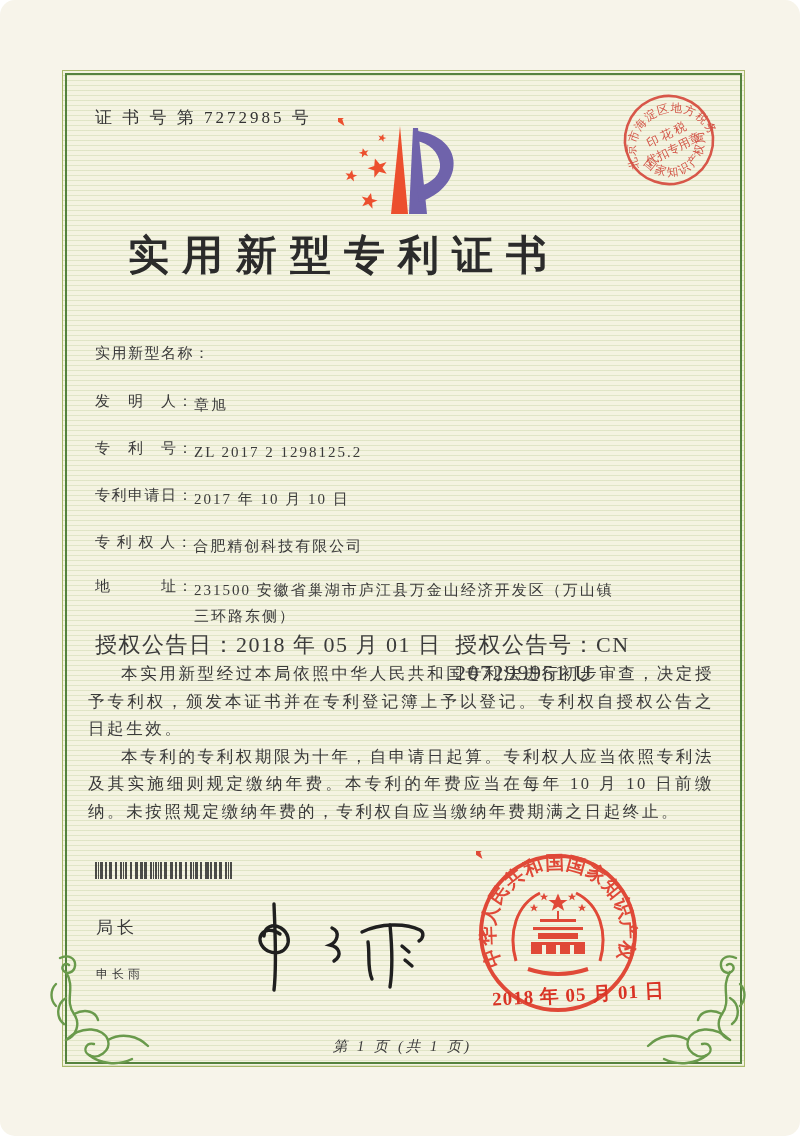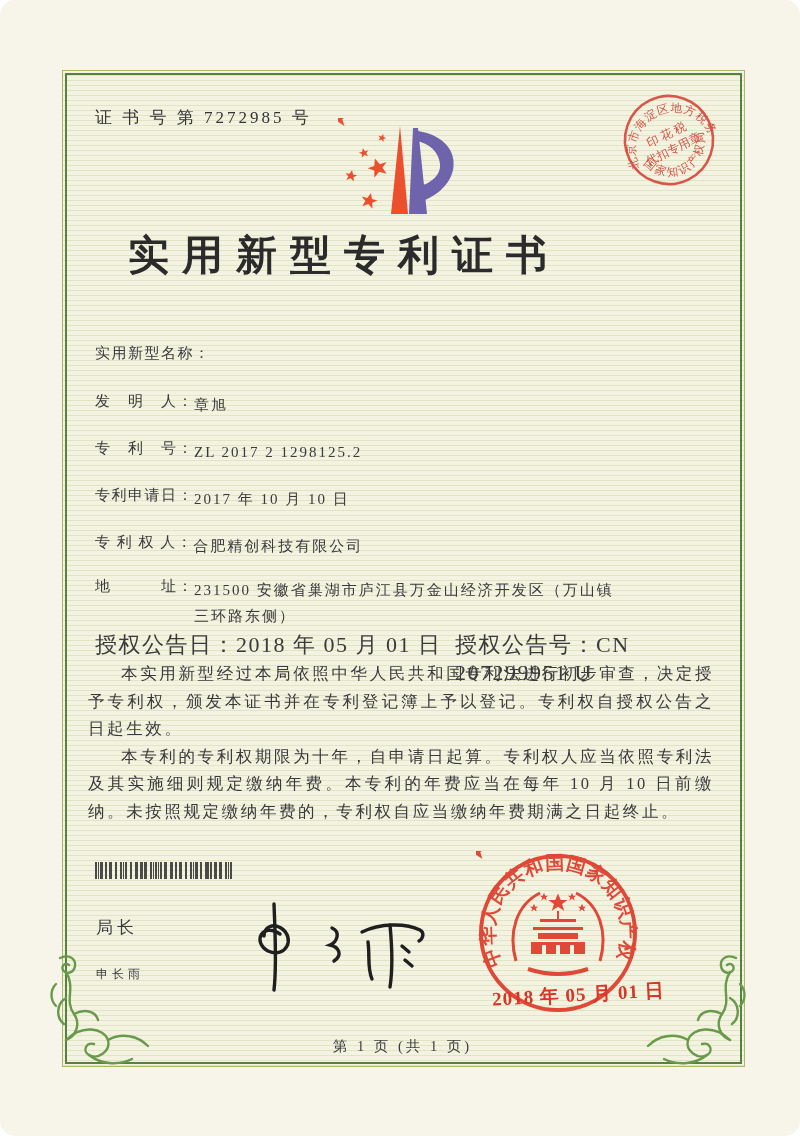--- a/index.html
+++ b/index.html
@@ -57,21 +57,21 @@
   .sig-name{position:absolute;left:96px;top:954px;font-size:12px;letter-spacing:4px;z-index:2;margin-top:12px;}
   .signature-svg{position:absolute;left:228px;top:894px;z-index:2;}
   .office-seal{position:absolute;left:476px;top:851px;z-index:4;opacity:.92;}
   .seal-date{
     position:absolute;left:492px;top:982px;z-index:5;color:#d93425;font-weight:700;
     font-size:19px;letter-spacing:1px;transform:rotate(-3deg);
   }
   .tax-stamp{position:absolute;left:621px;top:92px;z-index:4;opacity:.9;transform:rotate(-26deg);}
   .footer{
     position:absolute;left:60px;top:1037px;width:685px;text-align:center;
-    font-size:14.5px;letter-spacing:3px;color:#3c3c3c;z-index:2;
+    font-size:14.5px;letter-spacing:3px;color:#3c3c3c;z-index:2;font-style:italic;
   }
 </style>
 </head>
 <body>
 
 <div class="page">
 
   <div class="frame"></div>
 
   <svg class="corner-ornament left" viewBox="0 0 104 116">

